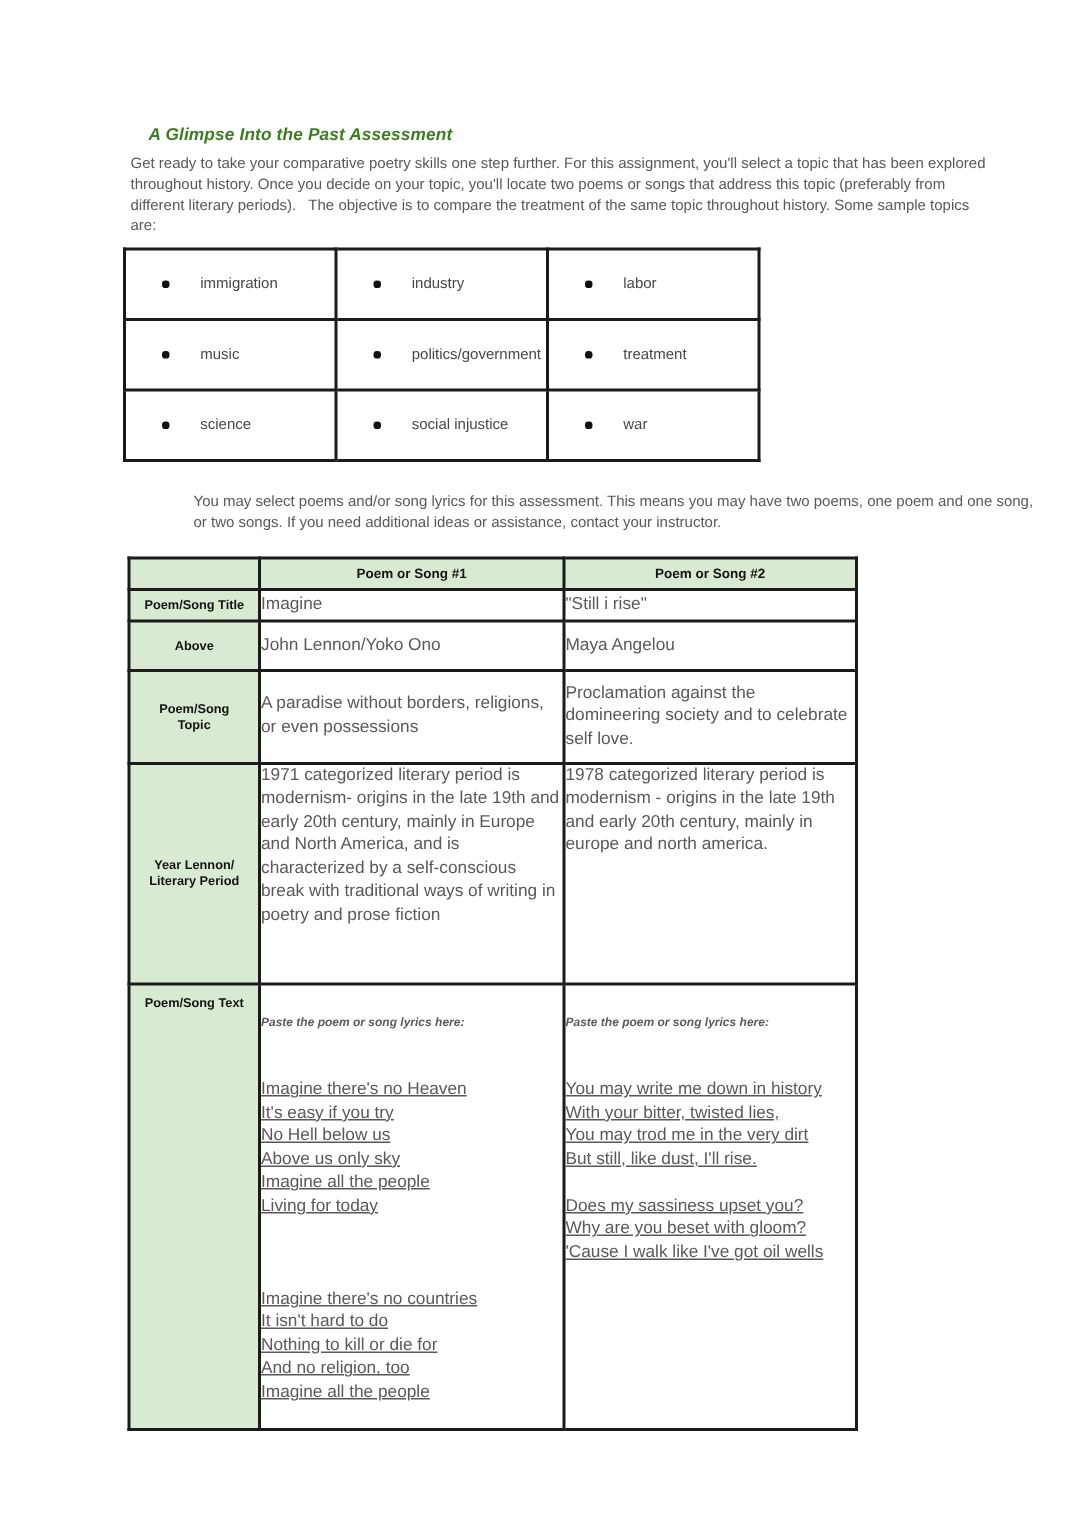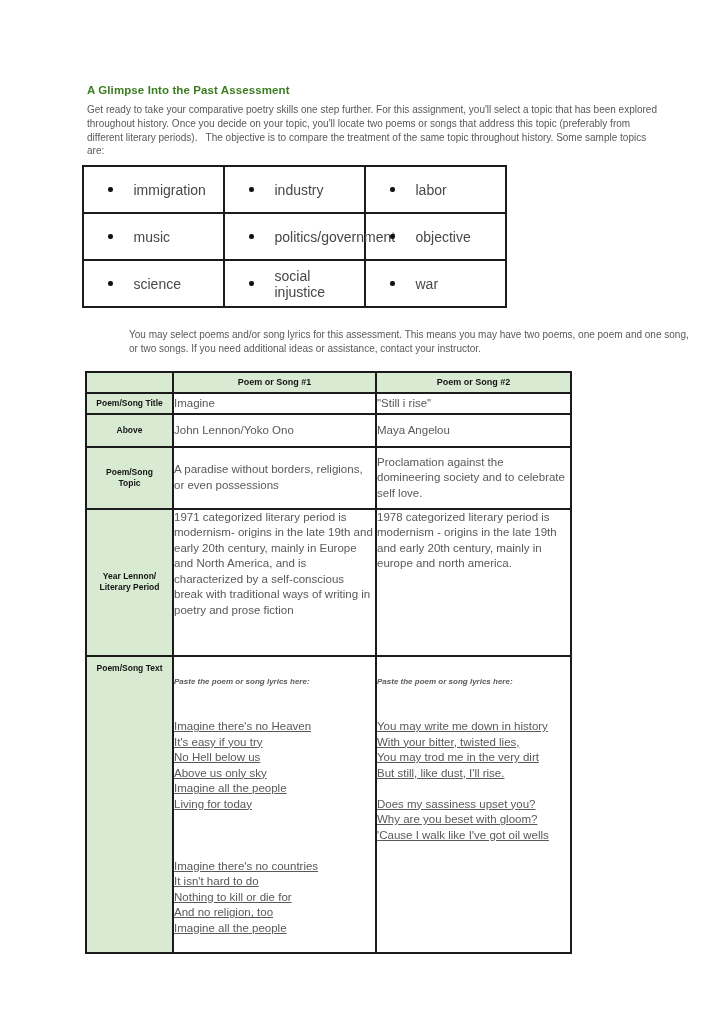--- a/index.html
+++ b/index.html
@@ -6,25 +6,26 @@
   html, body { margin: 0; padding: 0; }
   body {
     width: 720px; height: 1018px;
     background: #ffffff;
     font-family: "Liberation Sans", sans-serif;
     overflow: hidden;
   }
   .page { position: relative; width: 720px; height: 1018px; padding: 84px 0 0 85px; }
 
   .doc-title {
-    margin: 0 0 7px 2px;
+    margin: 0 0 7px 14px;
     color: #3c7d21;
     font-size: 11.5px;
     font-weight: bold;
     letter-spacing: 0.1px;
+    font-style: italic;
   }
   .para {
     margin: 0 0 0 2px;
     width: 570px;
     color: #595959;
     font-size: 10px;
     line-height: 13.8px;
     white-space: pre-wrap;
   }
   .para-note { margin-top: 20px; margin-left: 44px; }
@@ -41,21 +42,21 @@
     height: 47px;
     vertical-align: middle;
     background: #ffffff;
   }
   .topic-inner {
     display: flex;
     align-items: center;
     padding-left: 23px;
     gap: 21px;
     color: #474747;
-    font-size: 14px;
+    font-size: 10px;
   }
   .bullet {
     flex: 0 0 auto;
     width: 4.5px; height: 4.5px;
     border-radius: 50%;
     background: #111111;
   }
 
   
   .comp-table {
@@ -156,21 +157,21 @@
           </td>
         <td>
             <div class="topic-inner">
               <span class="bullet"></span>
               <span>politics/government</span>
             </div>
           </td>
         <td>
             <div class="topic-inner">
               <span class="bullet"></span>
-              <span>objective</span>
+              <span>treatment</span>
             </div>
           </td>
       </tr>
       <tr>
         <td>
             <div class="topic-inner">
               <span class="bullet"></span>
               <span>science</span>
             </div>
           </td>

